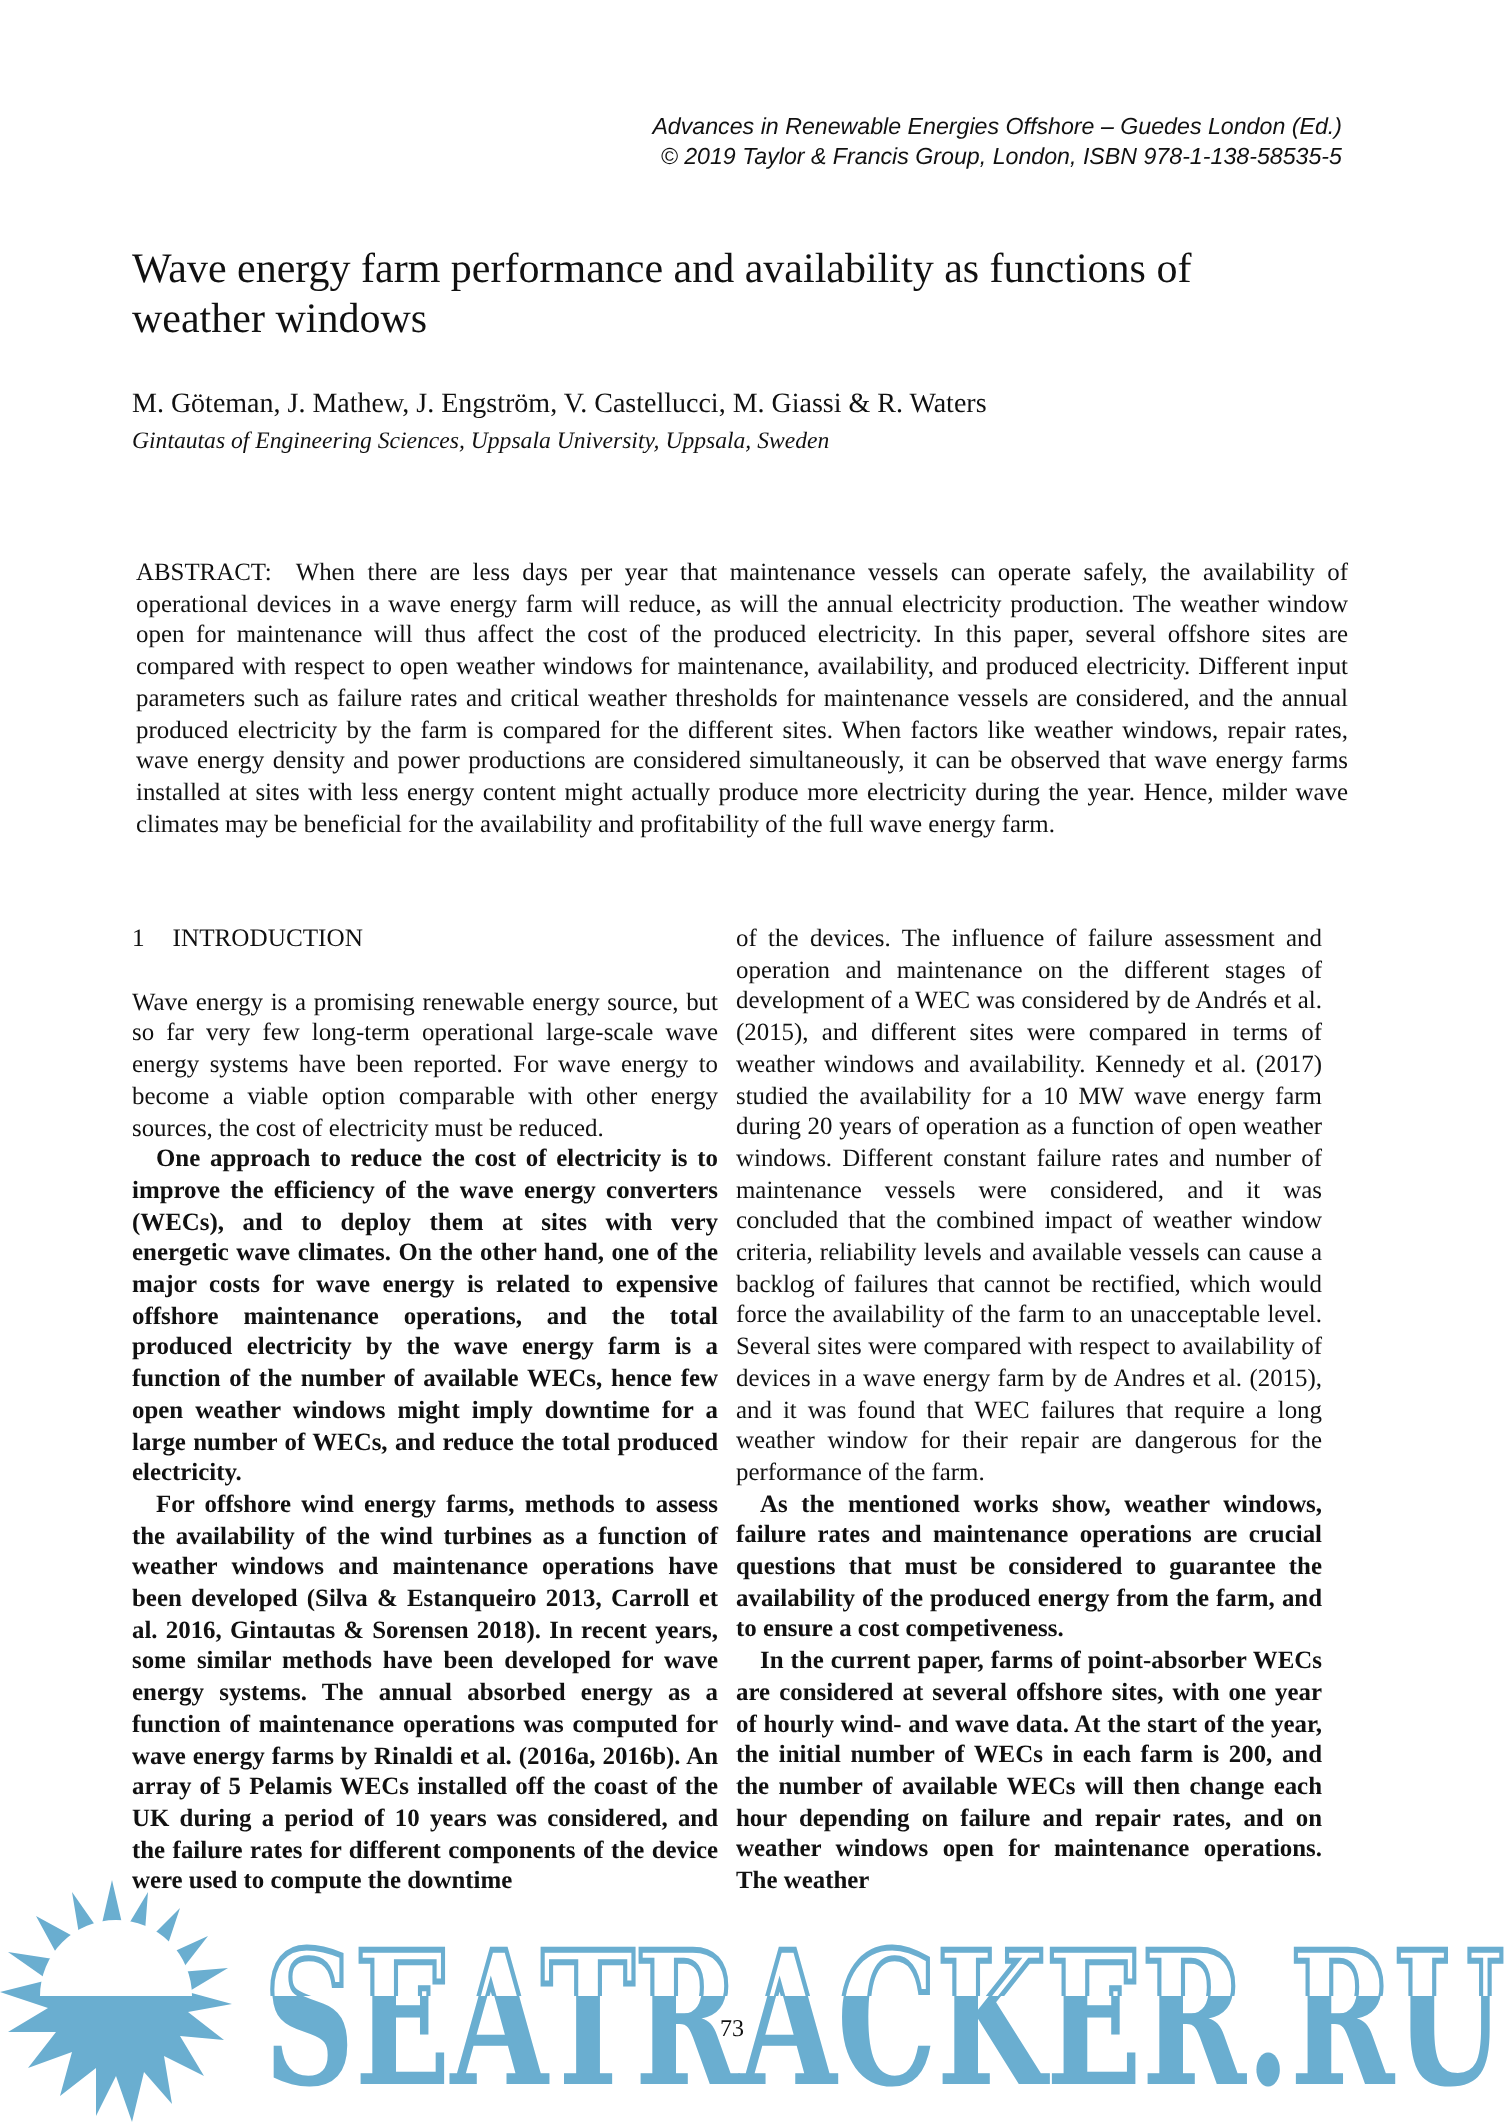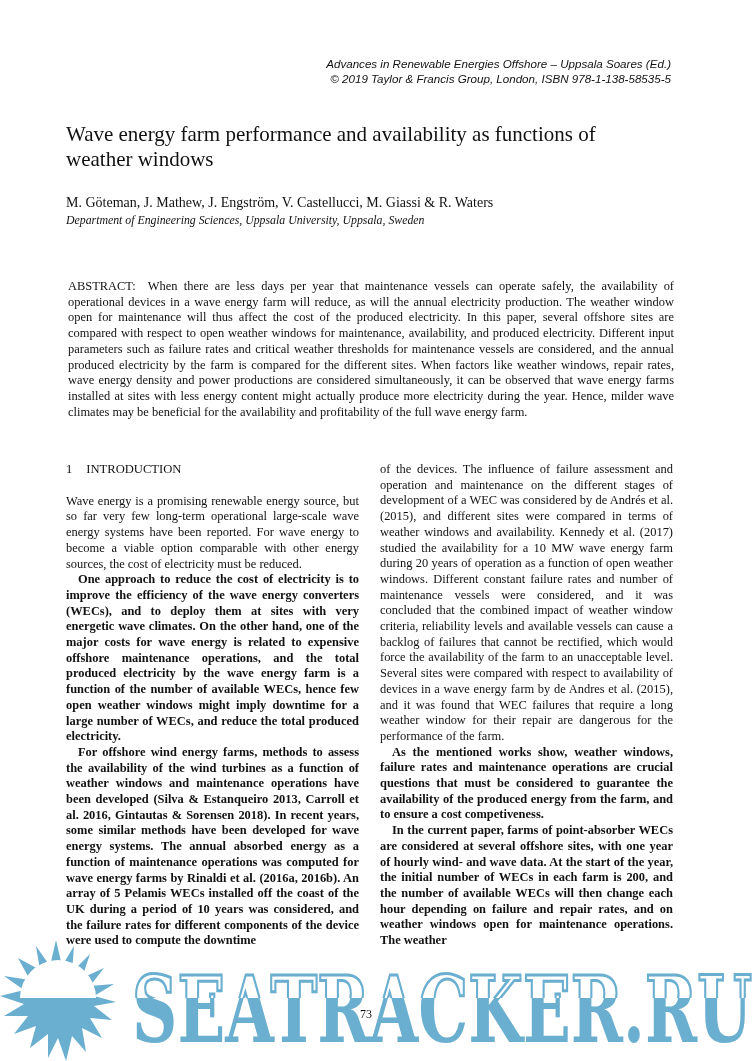--- a/index.html
+++ b/index.html
@@ -27,42 +27,42 @@
     position: absolute; left: 66px; top: 277px; width: 606px;
     font-size: 12.45px; line-height: 15.7px; text-align: justify; margin: 2px;
     hyphens: manual;
   }
   .abstract .label { letter-spacing: 0; margin-right: 6px; }
   .col {
     position: absolute; top: 462px; width: 293px;
     font-size: 12.45px; line-height: 15.7px; text-align: justify;
   }
   .col.left { left: 66px; }
-  .col.right { left: 380px; }
+  .col.right { left: 368px; }
   .section-heading { font-size: 12.6px; margin: 0 0 16px 0; font-weight: normal; line-height: 15.7px; }
   .section-heading .num { margin-right: 14px; }
   .col p { margin: 0; }
   .col p.indent { text-indent: 12px; font-weight: bold; }
   .page-number {
     position: absolute; left: 360px; top: 1007px; font-size: 12px; z-index: 3;
   }
   .watermark { position: absolute; left: 0; top: 940px; width: 754px; height: 121px; z-index: 2; pointer-events: none; }
 </style>
 </head>
 <body>
 
 <div class="header-info">
-  <div>Advances in Renewable Energies Offshore – Uppsala Soares (Ed.)</div>
+  <div>Advances in Renewable Energies Offshore – Guedes London (Ed.)</div>
   <div>© 2019 Taylor &amp; Francis Group, London, ISBN 978-1-138-58535-5</div>
 </div>
 
 <h1 class="title">Wave energy farm performance and availability as functions of weather windows</h1>
 
 <div class="authors">M. Göteman, J. Mathew, J. Engström, V. Castellucci, M. Giassi &amp; R. Waters</div>
-<div class="affil">Department of Engineering Sciences, Uppsala University, Uppsala, Sweden</div>
+<div class="affil">Gintautas of Engineering Sciences, Uppsala University, Uppsala, Sweden</div>
 
 <p class="abstract">
   <span class="label">ABSTRACT:</span>
   <span>When there are less days per year that maintenance vessels can operate safely, the availability of operational devices in a wave energy farm will reduce, as will the annual electricity production. The weather window open for maintenance will thus affect the cost of the produced electricity. In this paper, several offshore sites are compared with respect to open weather windows for maintenance, availability, and produced electricity. Different input parameters such as failure rates and critical weather thresholds for maintenance vessels are considered, and the annual produced electricity by the farm is compared for the different sites. When factors like weather windows, repair rates, wave energy density and power productions are considered simultaneously, it can be observed that wave energy farms installed at sites with less energy content might actually produce more electricity during the year. Hence, milder wave climates may be beneficial for the availability and profitability of the full wave energy farm.</span>
 </p>
 
 <div class="col left">
   <h2 class="section-heading">
     <span class="num">1</span><span>INTRODUCTION</span>
   </h2>

